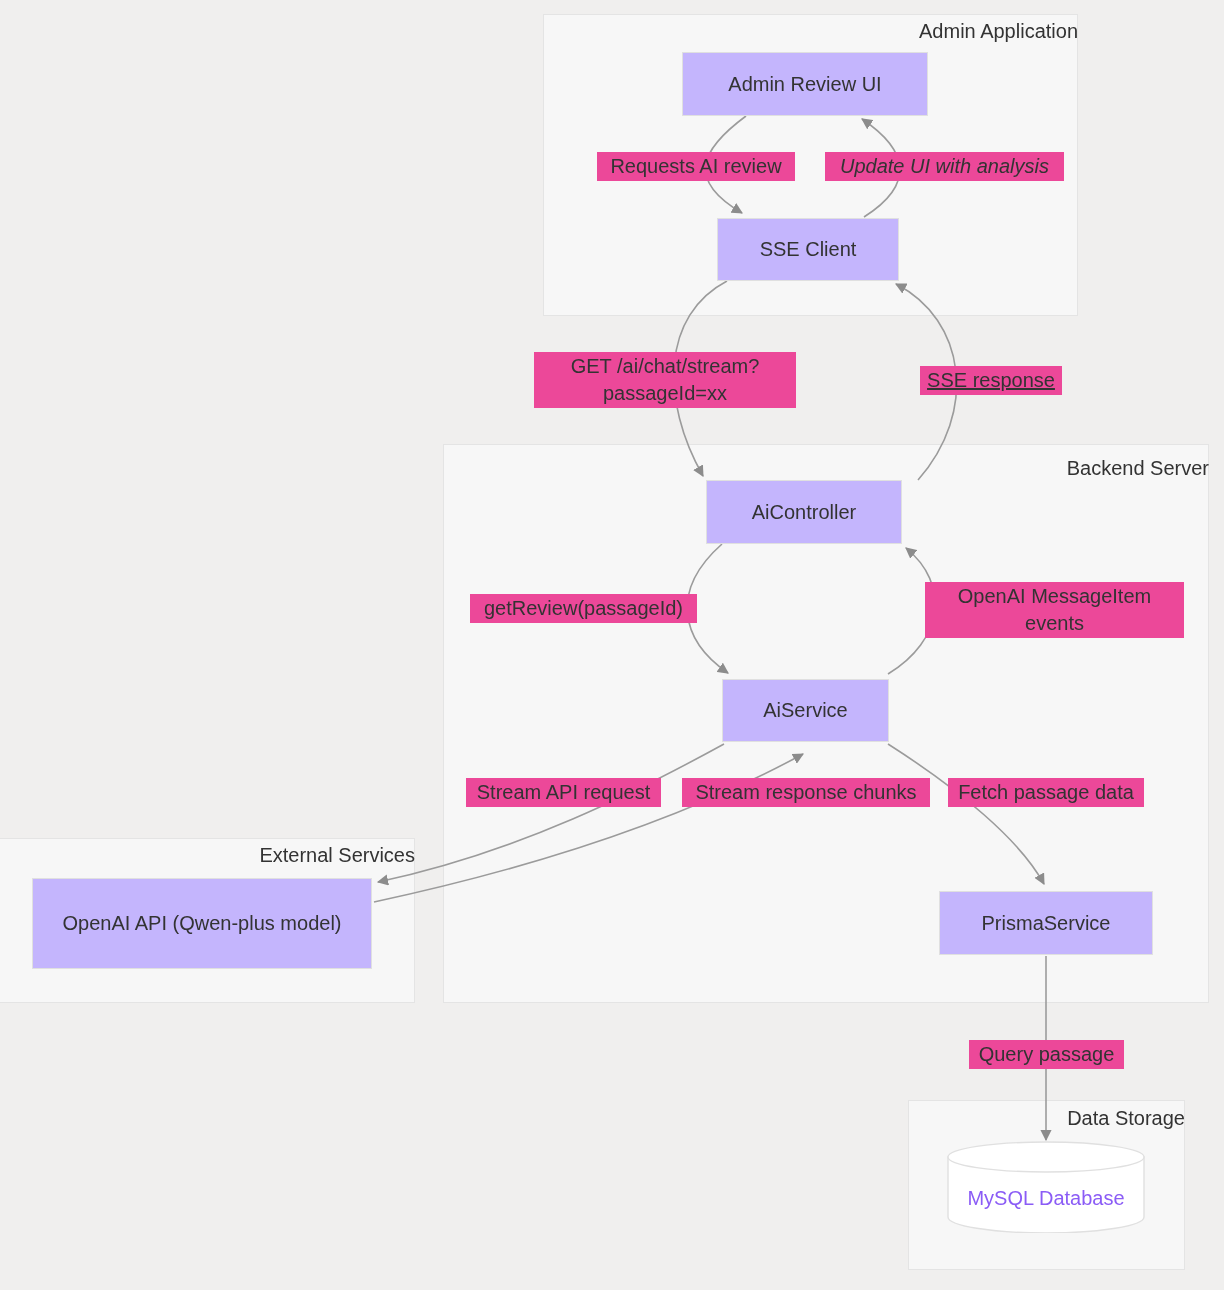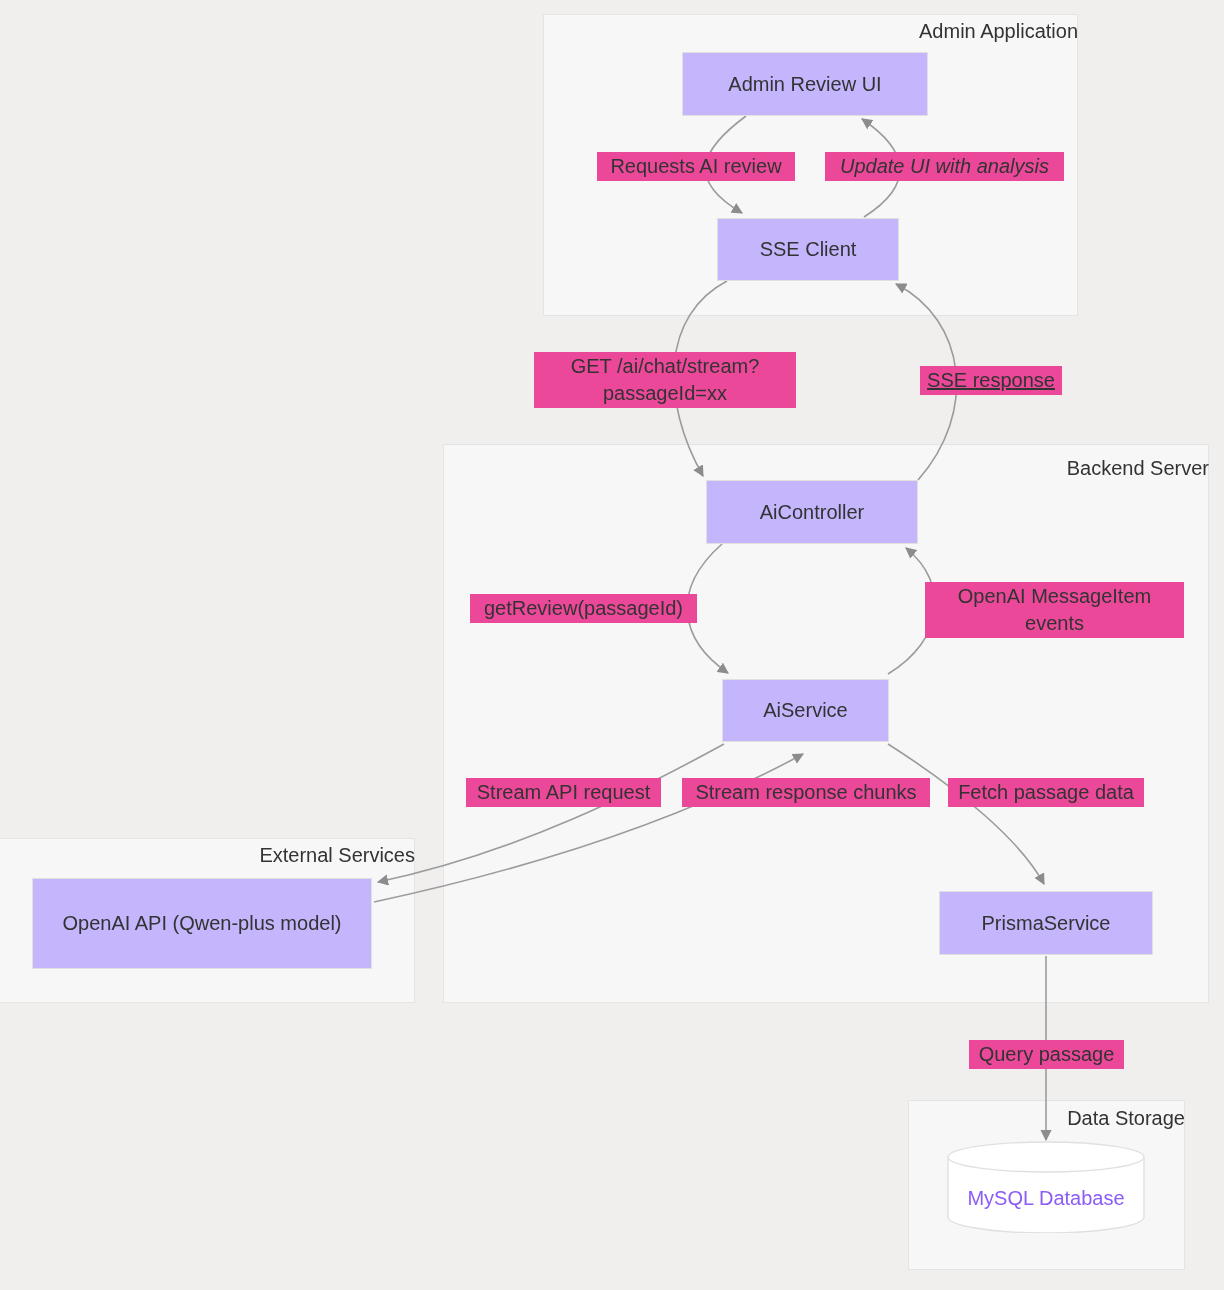--- a/index.html
+++ b/index.html
@@ -130,21 +130,21 @@
   </svg>
 
   <div class="node" style="left:682px; top:52px; width:246px; height:64px;">
     <span>Admin Review UI</span>
   </div>
 
   <div class="node" style="left:717px; top:218px; width:182px; height:63px;">
     <span>SSE Client</span>
   </div>
 
-  <div class="node" style="left:706px; top:480px; width:212px; height:64px;">
+  <div class="node" style="left:706px; top:480px; width:196px; height:64px;">
     <span>AiController</span>
   </div>
 
   <div class="node" style="left:722px; top:679px; width:167px; height:63px;">
     <span>AiService</span>
   </div>
 
   <div class="node" style="left:939px; top:891px; width:214px; height:64px;">
     <span>PrismaService</span>
   </div>

